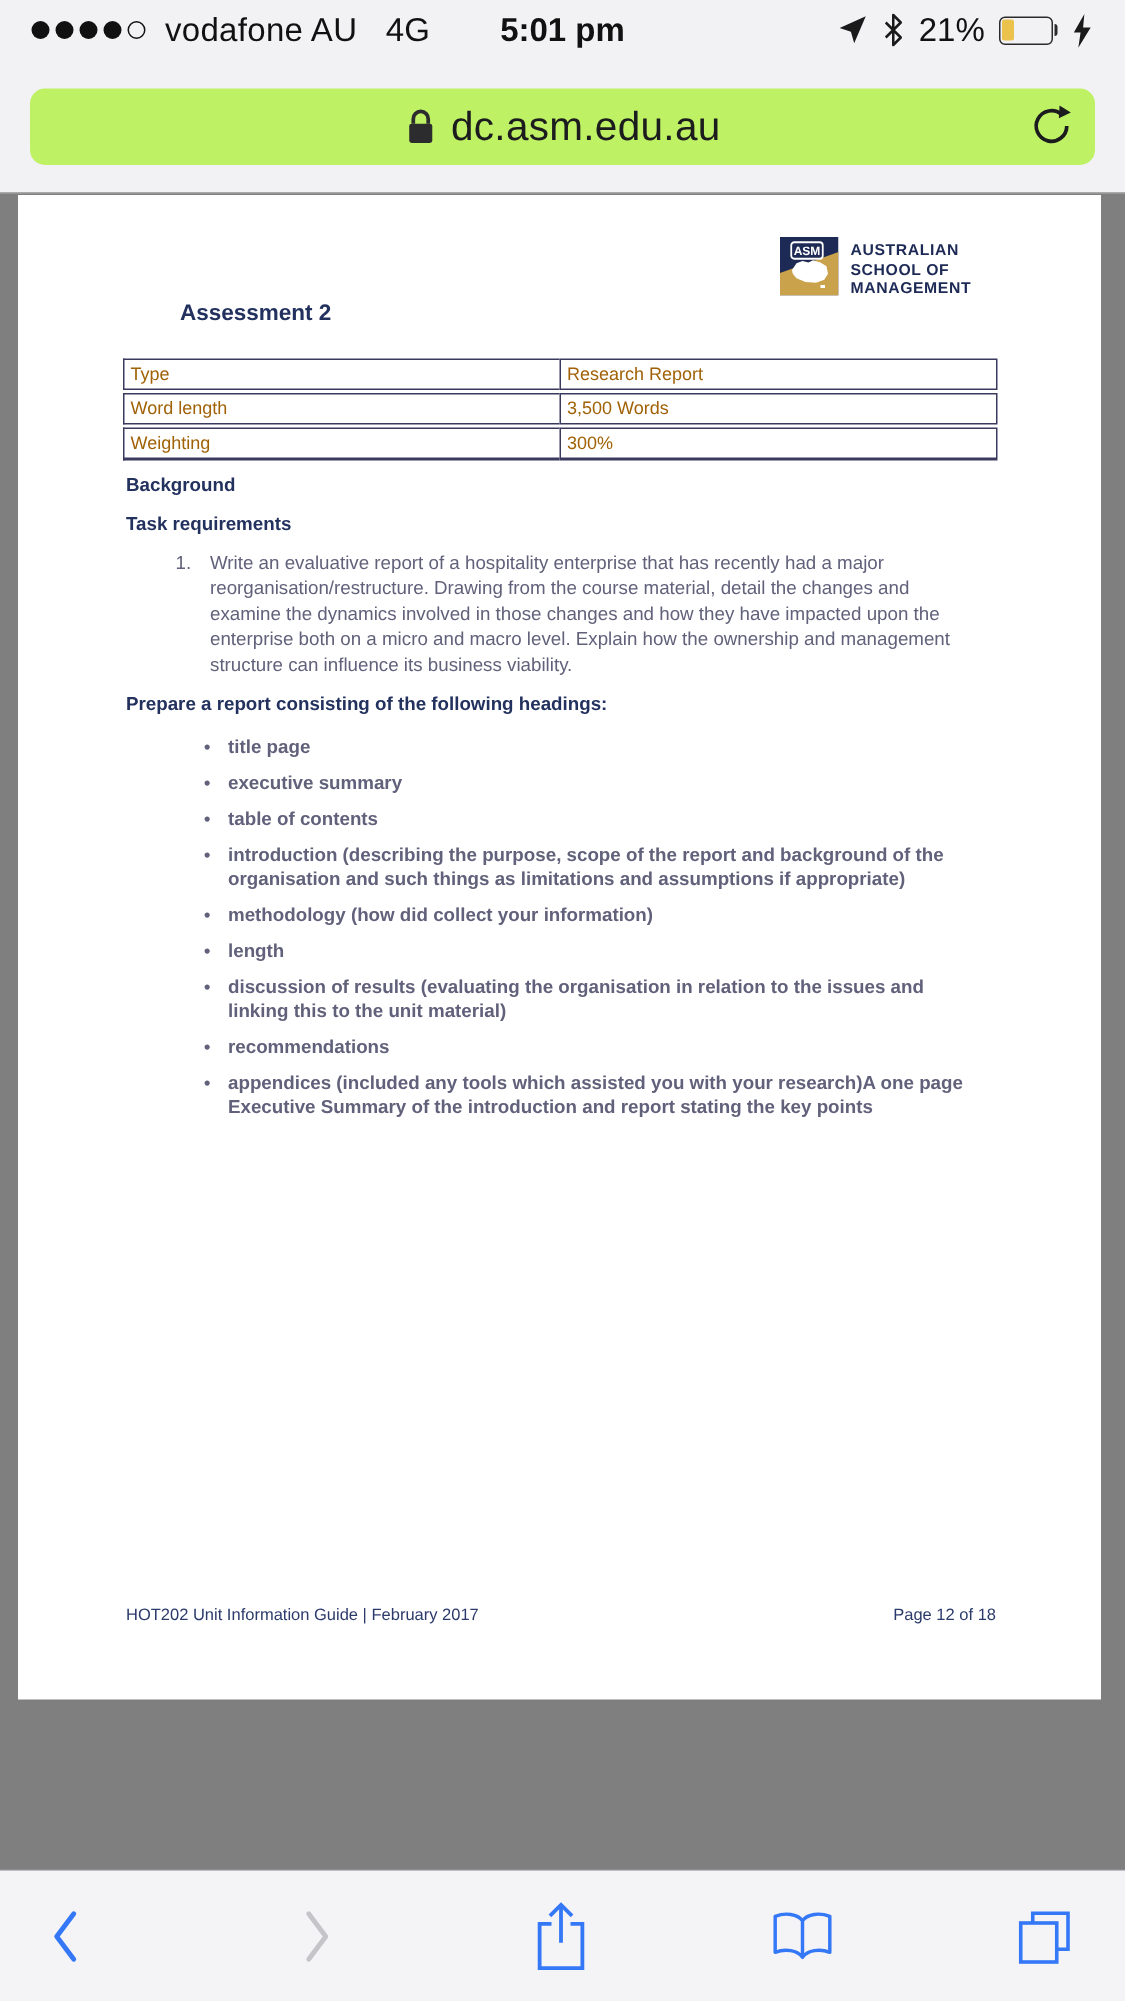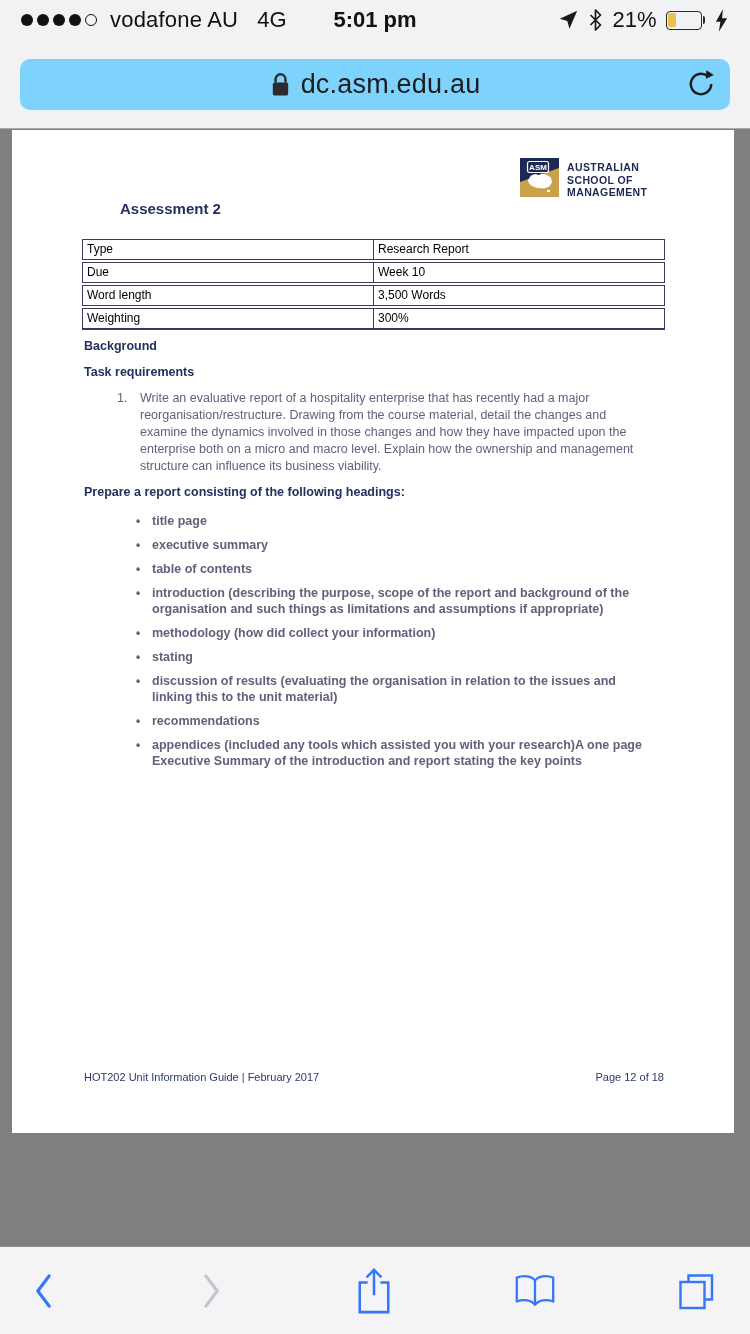--- a/index.html
+++ b/index.html
@@ -37,21 +37,21 @@
   }
   .battery-fill { width:26%; border-radius:1.5px; height:100%; }
   .battery-cap { width:2.5px; height:8px; background:#2a2a2a; border-radius:0 2px 2px 0; margin-left:1px; }
 
   
   .addr-bar {
     height:89px; background:#f2f1f4; border-bottom:1px solid #a9a9ad;
     display:flex; align-items:center; padding:0 20px;
   }
   .url-field {
-    flex:1; height:51px; background:#7dd3fc; border-radius:10px;
+    flex:1; height:51px; background:#bef264; border-radius:10px;
     display:flex; align-items:center; justify-content:center; position:relative;
   }
   .url-text { font-size:27px; color:#1c1c1e; margin-left:10px; letter-spacing:0.2px; }
   .reload-btn {
     position:absolute; right:12px; top:50%; transform:translateY(-50%);
     background:none; border:none; width:34px; height:34px; cursor:pointer;
     display:flex; align-items:center; justify-content:center;
   }
 
   
@@ -67,21 +67,21 @@
     font-size:10.5px; line-height:12.5px; letter-spacing:0.4px;
   }
   .doc-title { color:#22315e; font-weight:bold; font-size:15px; margin-left:36px; }
 
   table.spec {
     border-collapse:separate; border-spacing:0 2px; margin-top:20px;
     width:583px; margin-left:-2px; table-layout:fixed;
   }
   table.spec td {
     border:1px solid #3a3a5e; height:21px; padding:1px 0 1px 4px;
-    font-size:12px; color:#000000; vertical-align:middle;
+    font-size:12px; color:#a16207; vertical-align:middle;
   }
   table.spec td:first-child { border-right:none; width:291px; }
   table.spec tr:last-child td { border-bottom-width:2px; }
 
   .h-navy { color:#22315e; font-weight:bold; font-size:12.5px; }
   .mt6 { margin-top:6px; } .mt9 { margin-top:9px; }
   .task-item { display:flex; margin-top:9px; padding-left:33px; }
   .task-num { width:23px; flex:none; }
   .task-body { width:509px; }
 
@@ -184,24 +184,20 @@
 
       <div class="doc-title">Assessment 2</div>
 
       <table class="spec">
         <tbody>
             <tr>
           <td>Type</td>
           <td>Research Report</td>
         </tr>
         <tr>
-          <td>Due</td>
-          <td>Week 10</td>
-        </tr>
-        <tr>
           <td>Word length</td>
           <td>3,500 Words</td>
         </tr>
         <tr>
           <td>Weighting</td>
           <td>300%</td>
         </tr>
       </tbody>
         </table>
 
@@ -214,21 +210,21 @@
       </div>
 
       <div class="h-navy mt9">Prepare a report consisting of the following headings:</div>
 
       <ul class="headings">
         <li>title page</li>
         <li>executive summary</li>
         <li>table of contents</li>
         <li>introduction (describing the purpose, scope of the report and background of the organisation and such things as limitations and assumptions if appropriate)</li>
         <li>methodology (how did collect your information)</li>
-        <li>stating</li>
+        <li>length</li>
         <li>discussion of results (evaluating the organisation in relation to the issues and linking this to the unit material)</li>
         <li>recommendations</li>
         <li>appendices (included any tools which assisted you with your research)A one page Executive Summary of the introduction and report stating the key points</li>
       </ul>
 
       <div class="page-footer">
         <span>HOT202 Unit Information Guide | February 2017</span>
         <span>Page 12 of 18</span>
       </div>
     </div>

